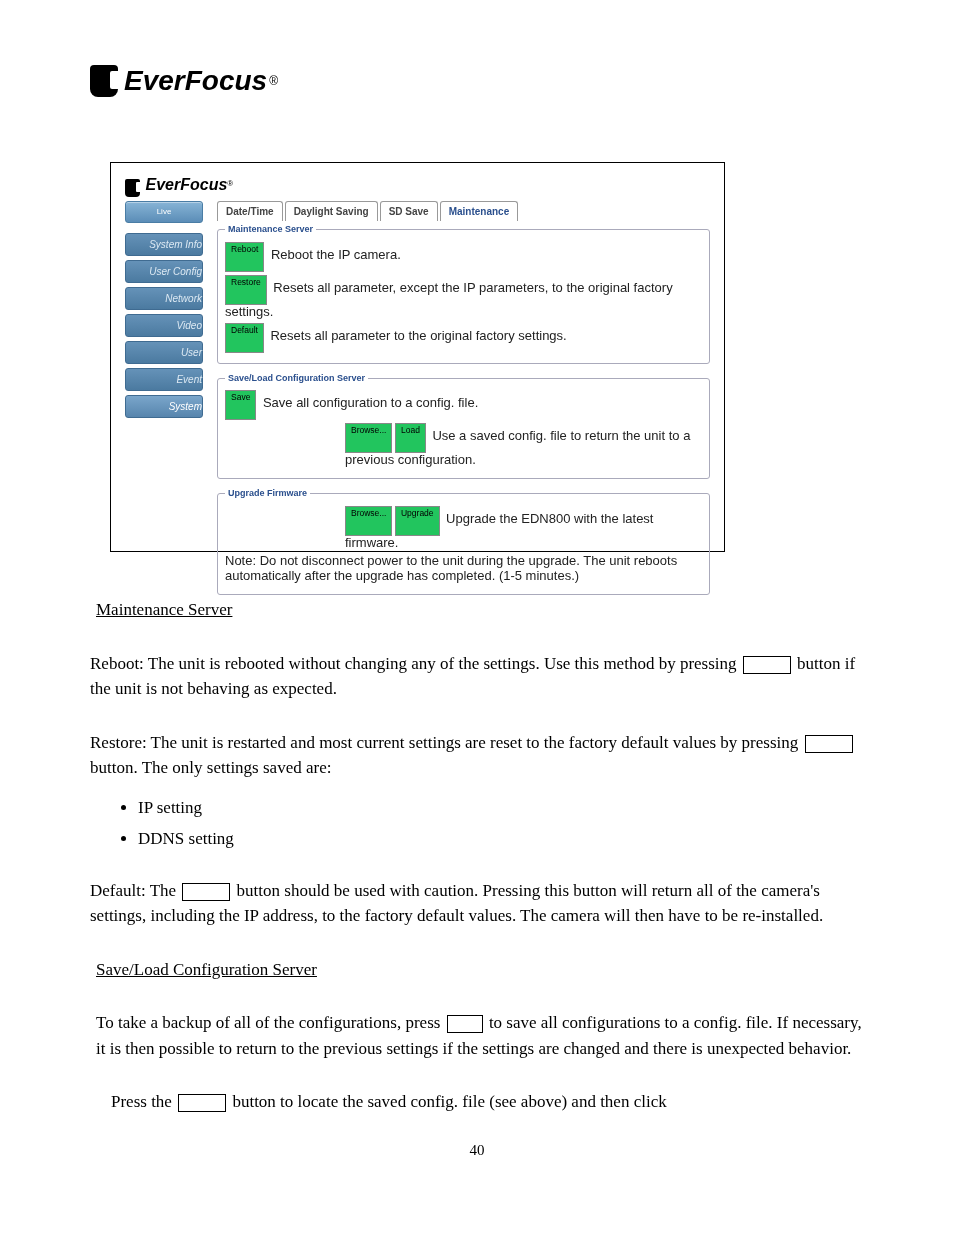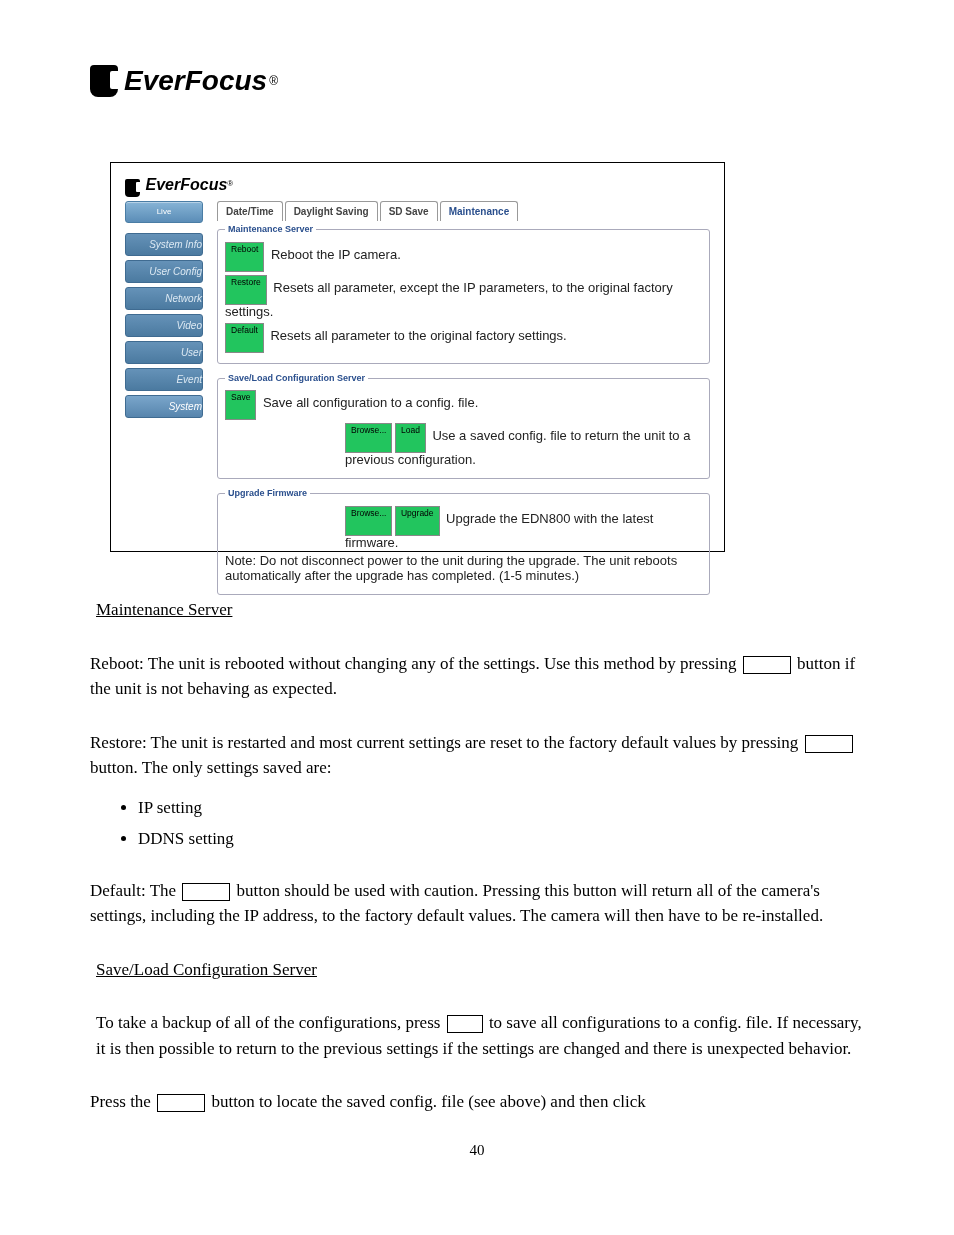--- a/index.html
+++ b/index.html
@@ -287,17 +287,17 @@
 <p class="doc-section">
   <span>Default: The </span><span class="inline-blank blank-w48"></span><span> button should be used with caution. Pressing this button will return all of the camera's settings, including the IP address, to the factory default values. The camera will then have to be re-installed.</span>
 </p>
 
 <p class="underlined doc-section" style="margin-left:6px;">Save/Load Configuration Server</p>
 
 <p class="doc-section" style="margin-left:6px;">
   <span>To take a backup of all of the configurations, press </span><span class="inline-blank blank-w36"></span><span> to save all configurations to a config. file. If necessary, it is then possible to return to the previous settings if the settings are changed and there is unexpected behavior.</span>
 </p>
 
-<p style="margin-left:0;">
+<p style="margin-left:21px;">
   <span>Press the </span><span class="inline-blank blank-w48"></span><span> button to locate the saved config. file (see above) and then click</span>
 </p>
 
 <div class="page-num">40</div>
 
 </body></html>

